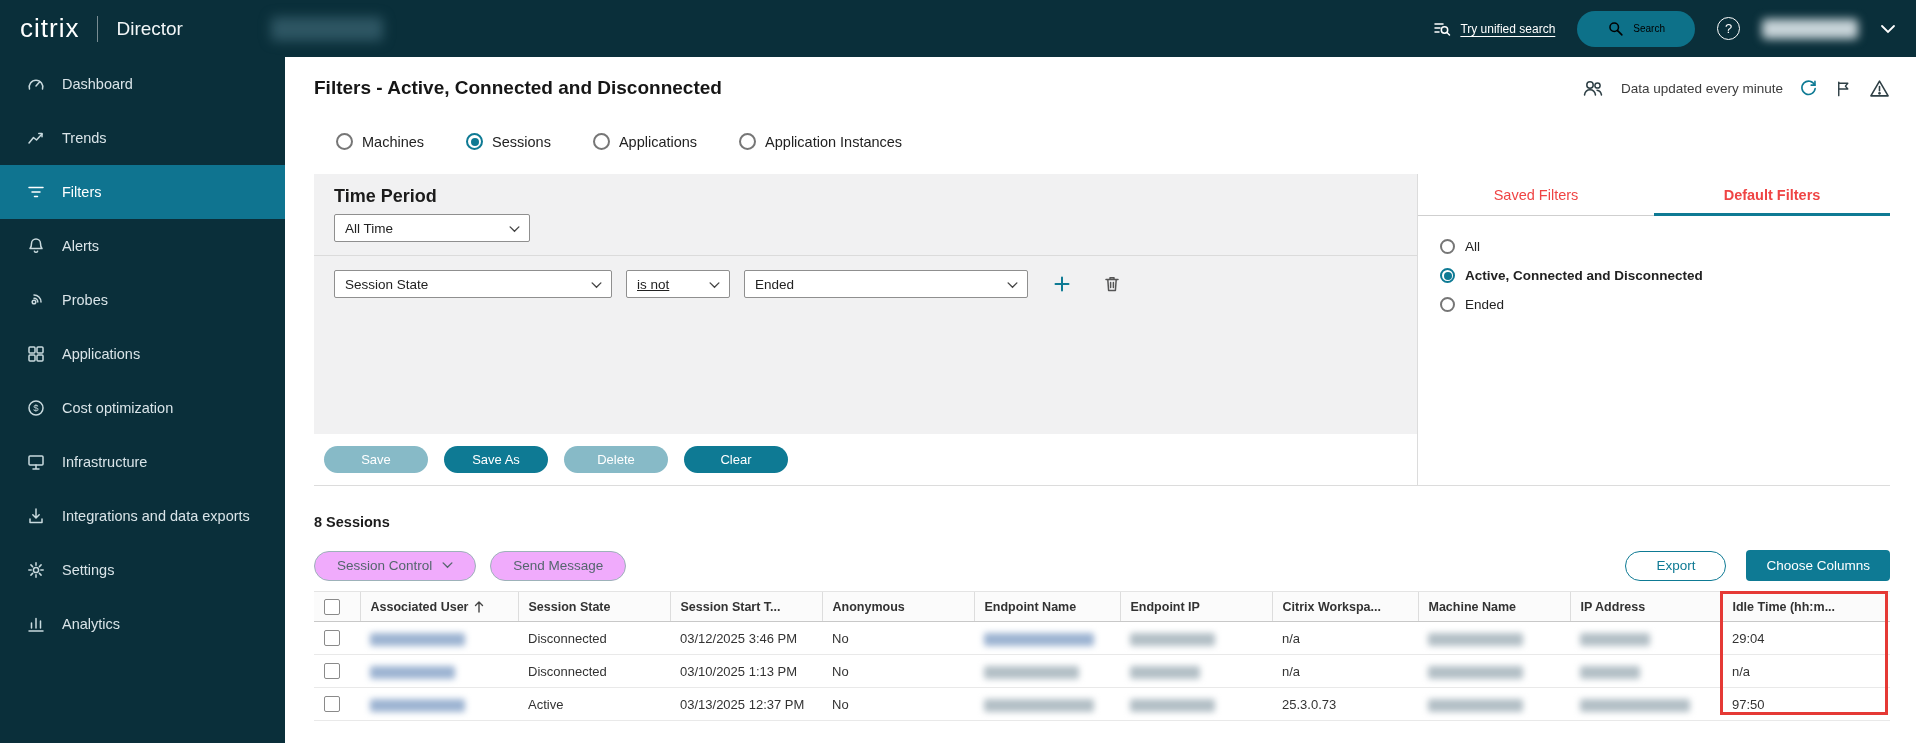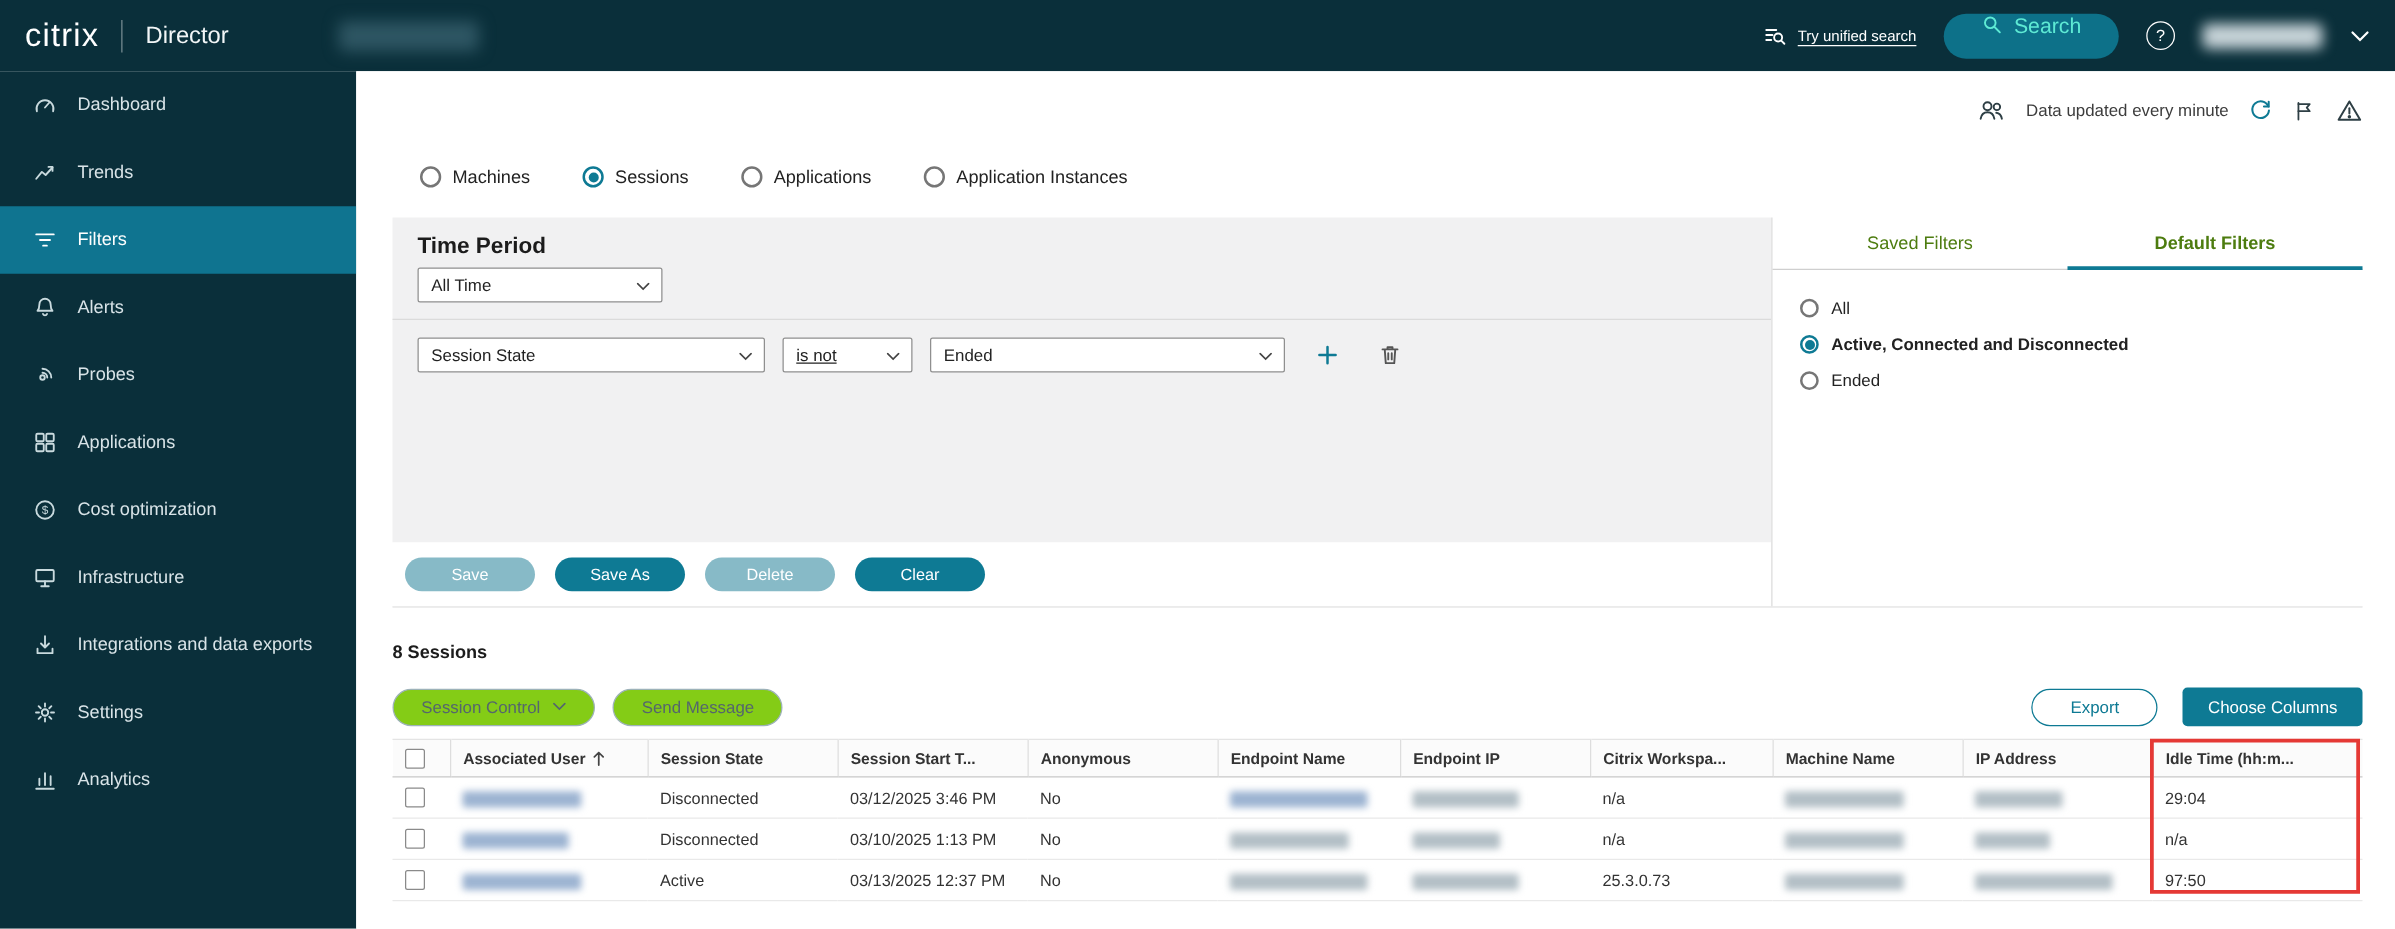--- a/index.html
+++ b/index.html
@@ -11,21 +11,21 @@
   
   .topbar { grid-column: 1 / 3; background: #0a2f3a; color: #fff; display: flex; align-items: center; padding: 0 20px; }
   .brand { font-size: 26px; font-weight: 400; letter-spacing: 1px; color: #fff; }
   .vdiv { width: 1px; height: 26px; background: rgba(255,255,255,.45); margin: 0 18px; }
   .product { font-size: 19px; font-weight: 300; color: #f2f6f7; }
   .blur { border-radius: 4px; filter: blur(6px); }
   .dark-blur { width: 112px; height: 24px; background: #2e5663; margin-left: 88px; }
   .top-right { margin-left: auto; display: flex; align-items: center; gap: 22px; }
   .unified { display: flex; align-items: center; gap: 8px; font-size: 12px; color: #fff; cursor: pointer; }
   .unified span { text-decoration: underline; text-underline-offset: 3px; }
-  .search-btn { display: flex; gap: 9px; background: #0d7189; color: #5eead4; border: none; height: 36px; padding: 0 30px; border-radius: 18px; font-size: 17px; font-family: inherit; cursor: pointer; }
+  .search-btn { display: flex; align-items: center; gap: 9px; background: #0d7189; color: #000000; border: none; height: 36px; padding: 0 30px; border-radius: 18px; font-size: 10px; font-family: inherit; cursor: pointer; }
   .help { width: 23px; height: 23px; border: 1.5px solid #fff; border-radius: 50%; display: flex; align-items: center; justify-content: center; font-size: 13px; cursor: pointer; }
   .light-blur { width: 96px; height: 20px; background: #c8d4d9; filter: blur(5px); }
   .chev { cursor: pointer; }
 
   
   .sidebar { background: #0a2f3a; padding-top: 0; }
   .side-item { height: 54px; display: flex; align-items: center; gap: 16px; padding-left: 26px; color: #d9e4e8; font-size: 14.5px; cursor: pointer; }
   .side-item svg { flex: 0 0 20px; color: #c9dade; }
   .side-item.active { background: #0f7490; color: #fff; }
   .side-item.active svg { color: #fff; }
@@ -60,33 +60,33 @@
   .cond-row { display: flex; align-items: center; gap: 14px; }
   .plus-icon { color: #0e7a94; margin-left: 10px; cursor: pointer; display: flex; }
   .trash-icon { color: #555; margin-left: 16px; cursor: pointer; display: flex; }
   .filter-buttons { background: #fff; padding: 12px 10px; display: flex; gap: 16px; }
   .pill-btn { width: 104px; height: 27px; border: none; border-radius: 14px; color: #fff; font-size: 13px; font-family: inherit; cursor: pointer; }
   .pill-btn.on { background: #0e7a94; }
   .pill-btn.off { background: #87bac7; }
 
   .filter-right { width: 473px; background: #fff; border-left: 1px solid #dcdcdc; }
   .tabs { display: flex; height: 42px; border-bottom: 1px solid #cfcfcf; }
-  .tab { flex: 1; display: flex; align-items: center; justify-content: center; font-size: 14.5px; color: #4d7c0f; cursor: pointer; position: relative; }
+  .tab { flex: 1; display: flex; align-items: center; justify-content: center; font-size: 14.5px; color: #ef4444; cursor: pointer; position: relative; }
   .tab.active { font-weight: 700; }
   .tab.active::after { content: ""; position: absolute; left: 0; right: 0; bottom: -1px; height: 3px; background: #0e7a94; }
   .fr-options { padding: 16px 0 0 22px; }
   .fr-opt { display: flex; align-items: center; gap: 10px; height: 29px; font-size: 13.5px; cursor: pointer; }
   .fr-opt .radio { width: 15px; height: 15px; flex: 0 0 15px; border-width: 2px; }
   .fr-opt .radio.checked::after { left: 1.5px; top: 1.5px; width: 8px; height: 8px; }
   .fr-opt.sel span.lbl { font-weight: 700; }
 
   .sessions-count { margin-top: 28px; font-size: 14.5px; font-weight: 700; color: #1c1c1c; }
 
   .actions-row { margin-top: 20px; display: flex; align-items: center; width: 1576px; }
-  .pill-outline { display: flex; align-items: center; gap: 10px; height: 30px; padding: 0 22px; border-radius: 15px; border: 1px solid #9db2b9; background: #84cc16; color: #54666d; font-size: 13.5px; font-family: inherit; cursor: pointer; }
+  .pill-outline { display: flex; align-items: center; gap: 10px; height: 30px; padding: 0 22px; border-radius: 15px; border: 1px solid #9db2b9; background: #f0abfc; color: #54666d; font-size: 13.5px; font-family: inherit; cursor: pointer; }
   .pill-outline + .pill-outline { margin-left: 14px; }
   .export-btn { margin-left: auto; height: 30px; padding: 0 30px; border-radius: 15px; border: 1.5px solid #0e7a94; background: #fff; color: #0e7a94; font-size: 13.5px; font-family: inherit; cursor: pointer; }
   .choose-btn { margin-left: 20px; height: 31px; padding: 0 20px; border-radius: 4px; border: none; background: #0e7a94; color: #fff; font-size: 13.5px; font-family: inherit; cursor: pointer; }
 
   .table-wrap { margin-top: 10px; position: relative; width: 1576px; }
   table { border-collapse: collapse; table-layout: fixed; width: 1576px; }
   thead th { height: 30px; background: #fbfbfb; border-top: 1px solid #e4e4e4; border-bottom: 1px solid #c8c8c8; font-size: 12.5px; font-weight: 600; color: #333; text-align: left; padding: 0 10px; white-space: nowrap; overflow: hidden; cursor: pointer; }
   thead th:not(:first-child) { border-left: 1px solid #ddd; }
   tbody td { height: 33px; border-bottom: 1px solid #e9e9e9; font-size: 13px; color: #333; padding: 0 10px; white-space: nowrap; overflow: hidden; }
   .cb { display: inline-block; width: 16px; height: 16px; border: 1px solid #8a8a8a; border-radius: 2px; background: #fff; vertical-align: middle; cursor: pointer; }
@@ -210,20 +210,21 @@
           <path d="M3 17h14"></path>
           <path d="M5.5 14V9M10 14V4.5M14.5 14V7"></path>
         </svg>
       <span>Analytics</span>
     </div>
   </nav>
 
   <main class="main">
 
     <div class="title-row">
+      <div class="page-title">Filters - Active, Connected and Disconnected</div>
       <div class="title-icons">
         <span class="icon-btn">
           <svg width="24" height="22" viewBox="0 0 24 20" fill="none" stroke="currentColor" stroke-width="1.5" stroke-linecap="round">
               <circle cx="9" cy="7" r="3.2"></circle>
               <path d="M3.5 17c.6-3.4 2.8-5.2 5.5-5.2s4.9 1.8 5.5 5.2"></path>
               <circle cx="16.5" cy="7.5" r="2.6"></circle>
               <path d="M16 12.2c2.4.3 4 1.9 4.5 4.8"></path>
             </svg>
         </span>
         <span class="updated-label">Data updated every minute</span>

